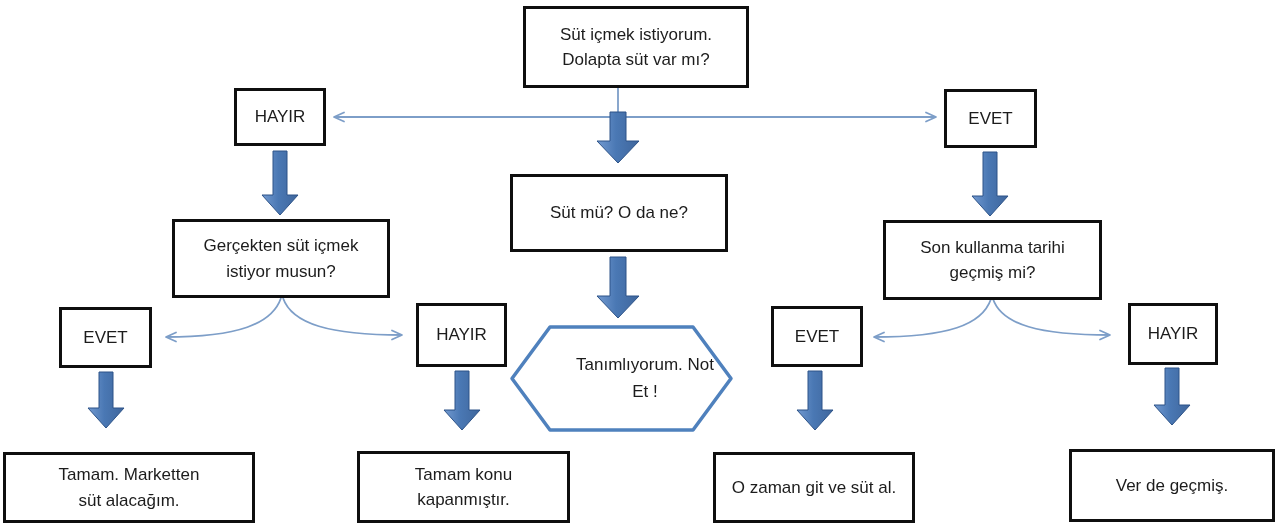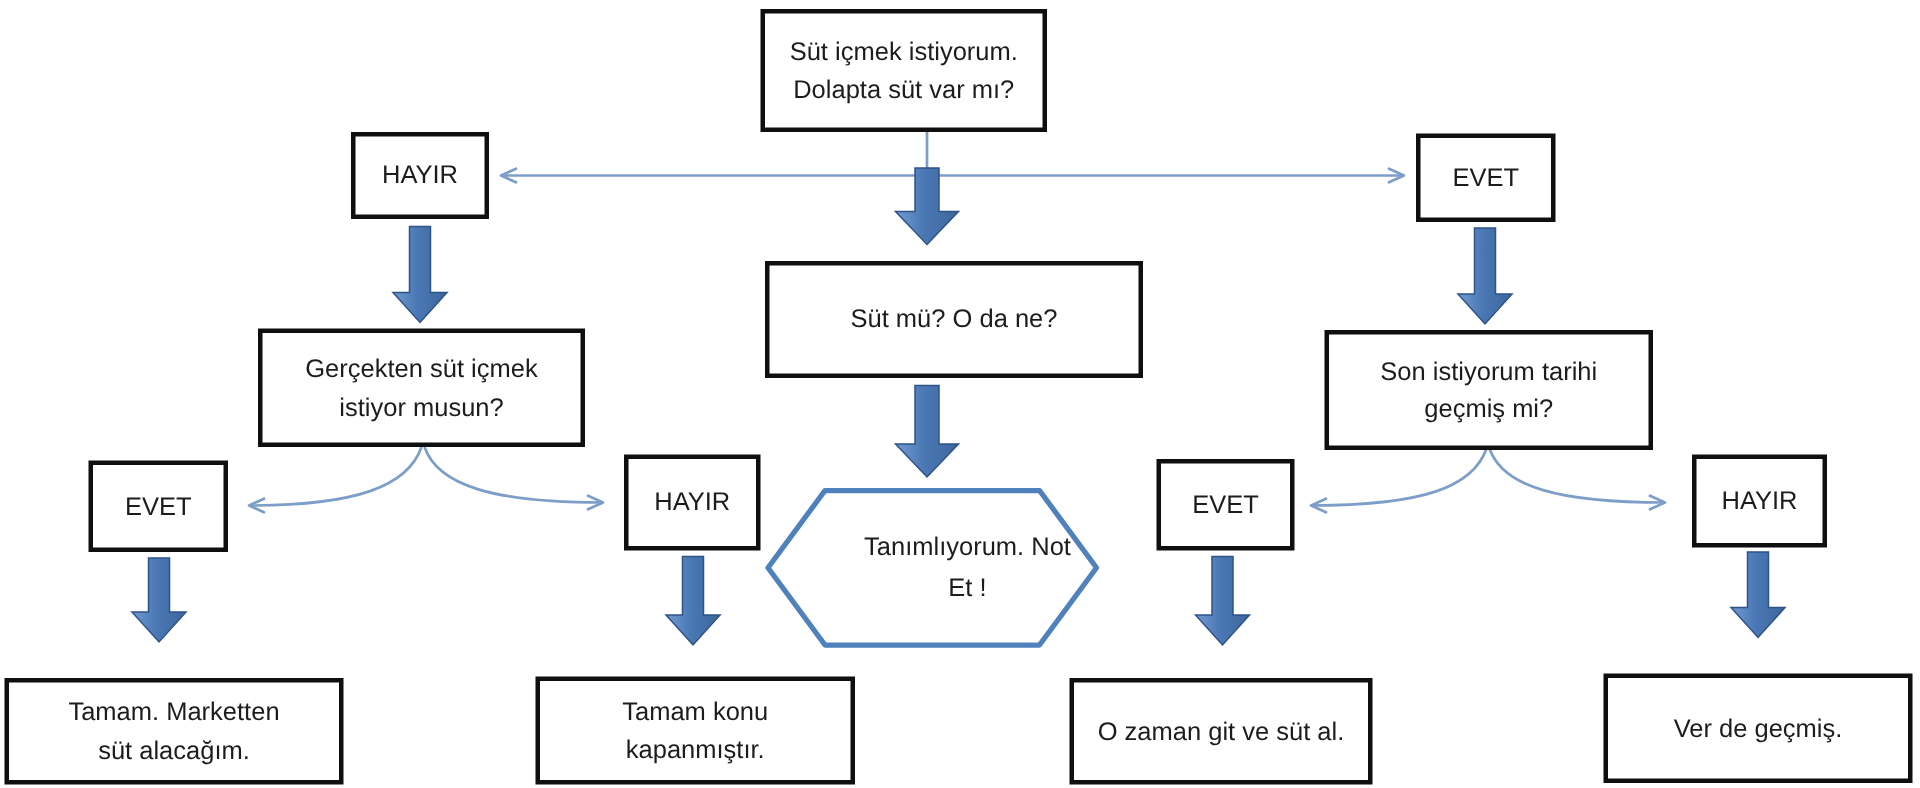--- a/index.html
+++ b/index.html
@@ -62,61 +62,61 @@
     <polygon fill="url(#blk)" stroke="#2d5388" stroke-width="1" points="1165,368 1179,368 1179,405 1190,405 1172,425 1154,405 1165,405"></polygon>
   </svg>
 
   <svg class="hexwrap" width="233" height="121" viewBox="0 0 233 121" xmlns="http://www.w3.org/2000/svg">
     <polygon points="7,60.5 45,9 188,9 226,60.5 188,112 45,112" fill="#ffffff" stroke="#4f81bd" stroke-width="3.5" stroke-linejoin="round"></polygon>
   </svg>
   <div class="hextext">
     <span class="bt">Tanımlıyorum. Not Et !</span>
   </div>
 
-  <div class="box" style="left:507px;top:6px;width:191px;height:82px;">
+  <div class="box" style="left:523px;top:6px;width:226px;height:82px;">
     <span class="bt" style="max-width:185px;">Süt içmek istiyorum. Dolapta süt var mı?</span>
   </div>
 
   <div class="box" style="left:234px;top:88px;width:92px;height:58px;">
     <span class="bt">HAYIR</span>
   </div>
 
   <div class="box" style="left:944px;top:89px;width:93px;height:59px;">
     <span class="bt">EVET</span>
   </div>
 
-  <div class="box" style="left:510px;top:174px;width:252px;height:78px;">
+  <div class="box" style="left:510px;top:174px;width:218px;height:78px;">
     <span class="bt">Süt mü? O da ne?</span>
   </div>
 
   <div class="box" style="left:172px;top:219px;width:218px;height:79px;text-align:center;">
     <span class="bt" style="max-width:185px;">Gerçekten süt içmek istiyor musun?</span>
   </div>
 
   <div class="box" style="left:883px;top:220px;width:219px;height:80px;">
-    <span class="bt" style="max-width:185px;">Son istiyorum tarihi geçmiş mi?</span>
+    <span class="bt" style="max-width:185px;">Son kullanma tarihi geçmiş mi?</span>
   </div>
 
   <div class="box" style="left:59px;top:307px;width:93px;height:61px;">
     <span class="bt">EVET</span>
   </div>
 
   <div class="box" style="left:416px;top:303px;width:91px;height:64px;">
     <span class="bt">HAYIR</span>
   </div>
 
   <div class="box" style="left:771px;top:306px;width:92px;height:61px;">
     <span class="bt">EVET</span>
   </div>
 
   <div class="box" style="left:1128px;top:303px;width:90px;height:62px;">
     <span class="bt">HAYIR</span>
   </div>
 
-  <div class="box" style="left:3px;top:452px;width:226px;height:71px;">
+  <div class="box" style="left:3px;top:452px;width:252px;height:71px;">
     <span class="bt" style="max-width:165px;">Tamam. Marketten süt alacağım.</span>
   </div>
 
   <div class="box" style="left:357px;top:451px;width:213px;height:72px;">
     <span class="bt" style="max-width:125px;">Tamam konu kapanmıştır.</span>
   </div>
 
   <div class="box" style="left:713px;top:452px;width:202px;height:71px;">
     <span class="bt" style="max-width:165px;">O zaman git ve süt al.</span>
   </div>

